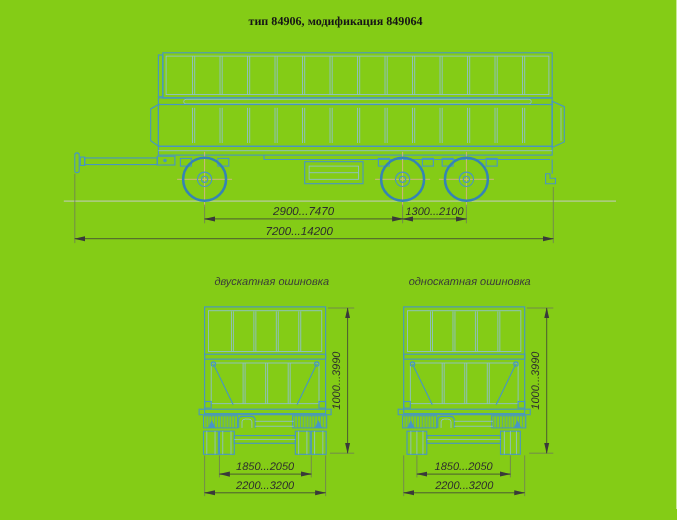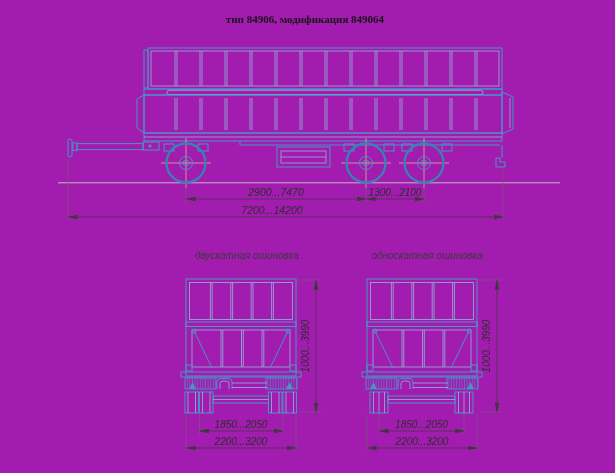--- a/index.html
+++ b/index.html
@@ -1,16 +1,16 @@
 <!DOCTYPE html>
 <html><head>
 <meta charset="utf-8">
 <style>
   html,body{margin:0;padding:0;background:#ffffff;}
-  .page{position:relative;width:615px;height:473px;background:#a21caf;overflow:hidden;
+  .page{position:relative;width:615px;height:473px;background:#84cc16;overflow:hidden;
         font-family:"Liberation Sans",sans-serif;}
   svg{position:absolute;left:0;top:0;}
   .blue{stroke:#4795c5;fill:none;stroke-width:1;}
   .blue-thin{stroke:#8fc0dc;fill:none;stroke-width:0.75;}
   .blue-thick{stroke:#3584b5;fill:none;stroke-width:2.3;}
   .center{stroke:#d8b28e;fill:none;stroke-width:0.8;}
   .ground{stroke:#c6ccc6;fill:none;stroke-width:0.9;}
   .dim{stroke:#3a3a3a;fill:none;stroke-width:0.7;}
   .ext{stroke:#6a6a6a;fill:none;stroke-width:0.6;}
   .dim-text{font-family:"Liberation Sans",sans-serif;font-style:italic;font-size:10px;

